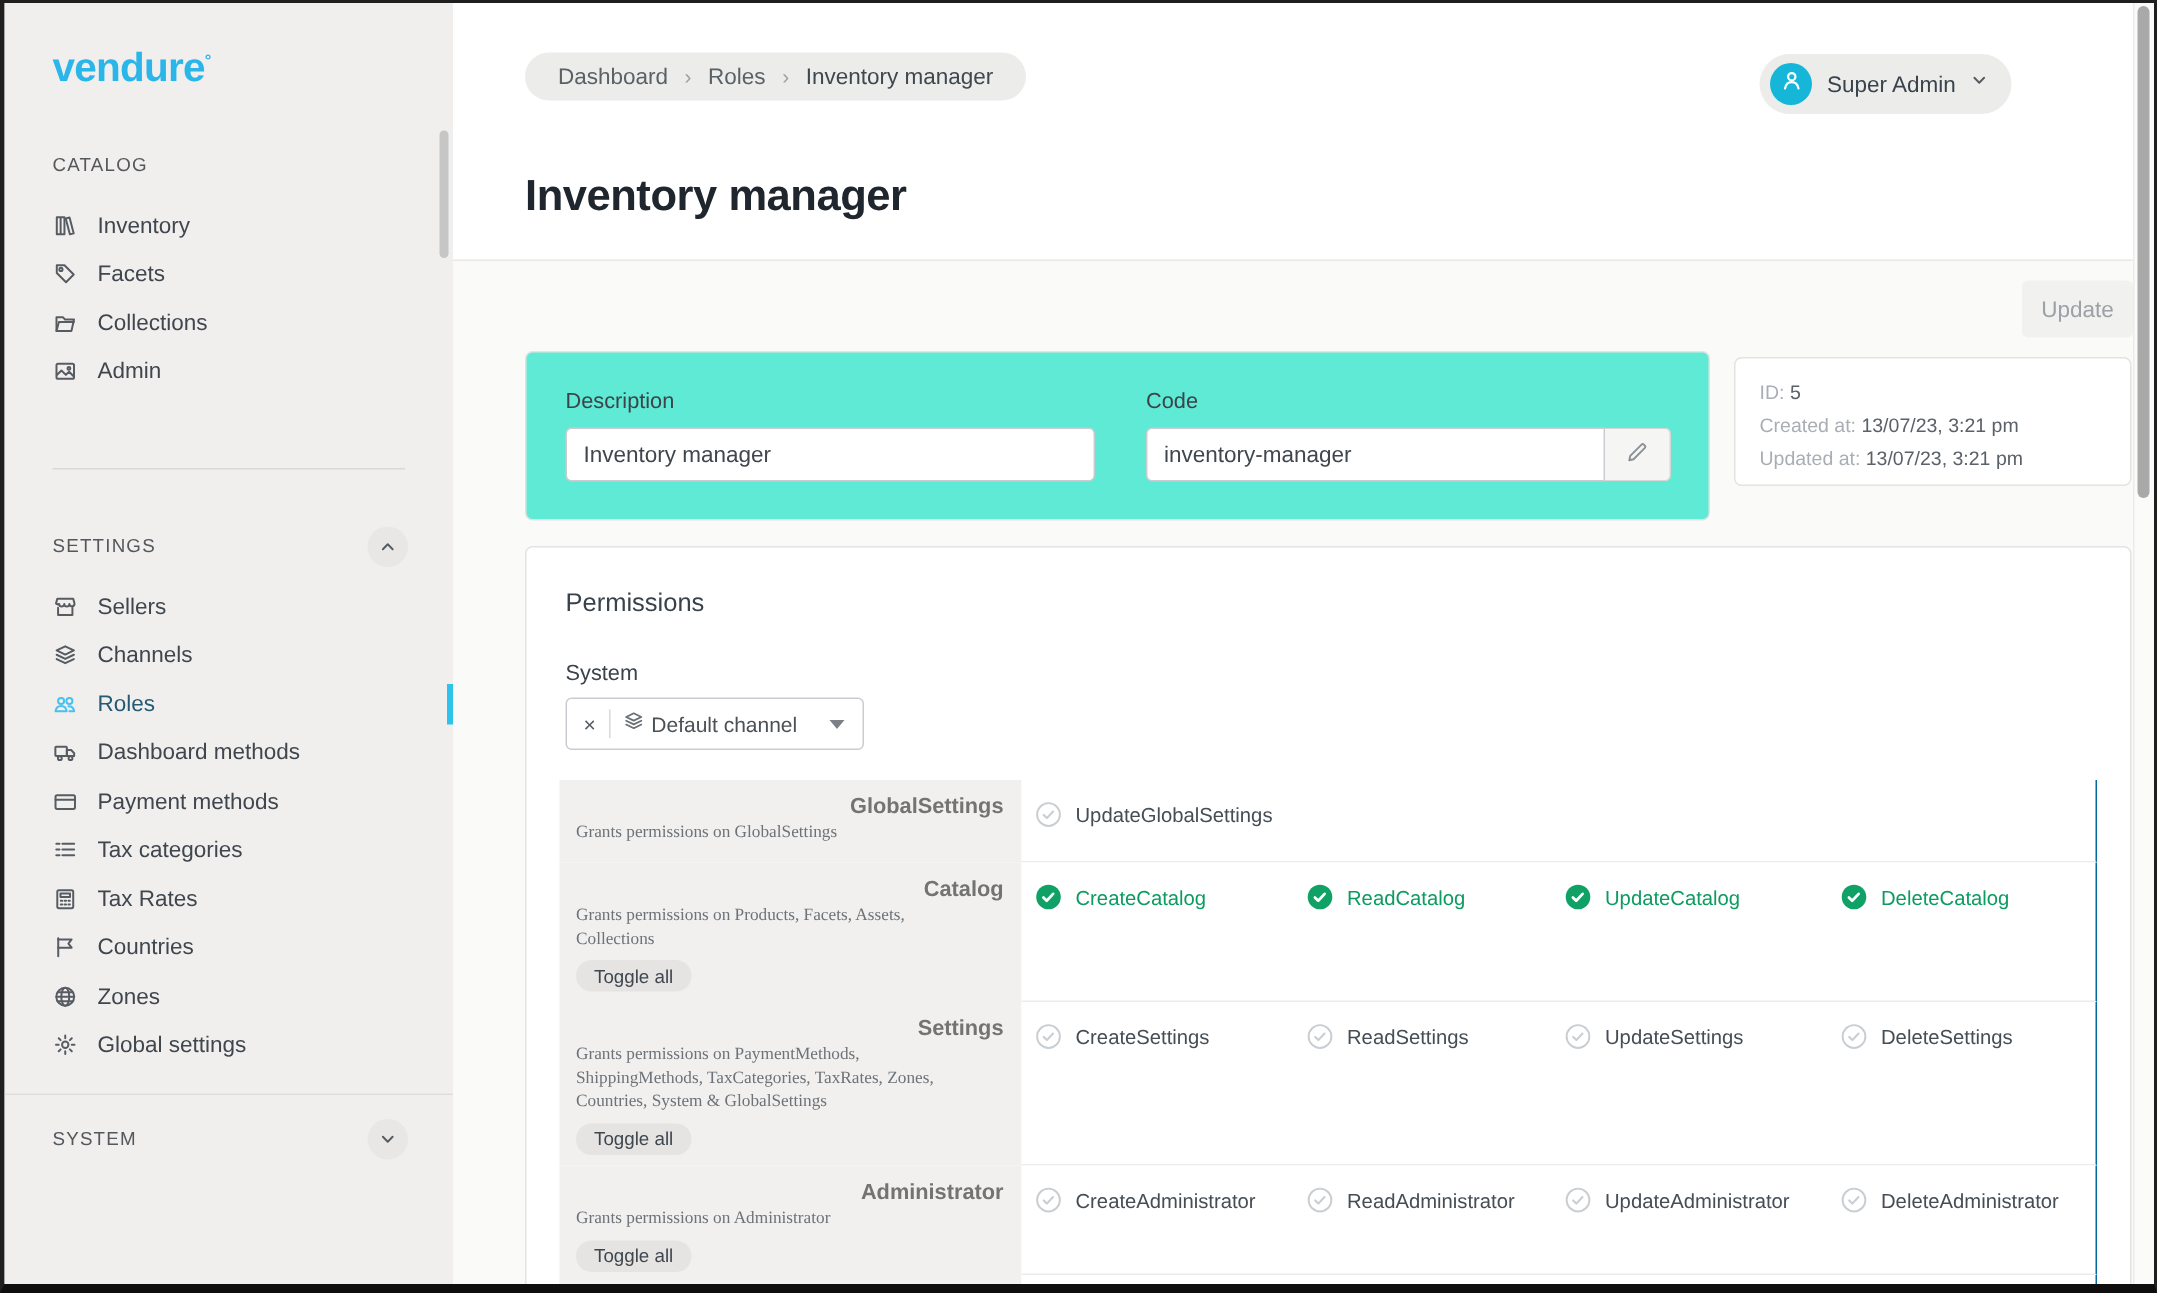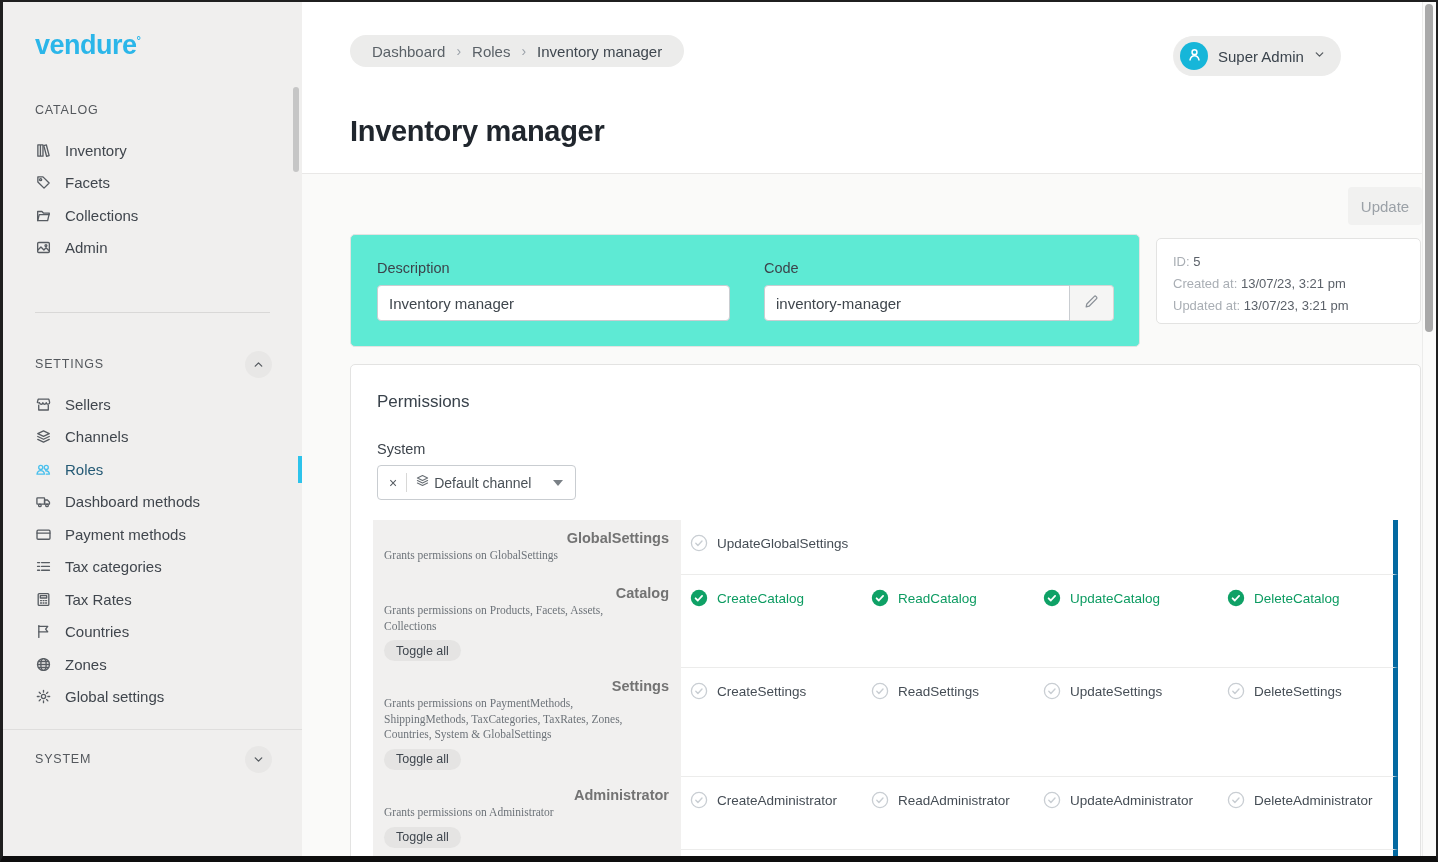--- a/index.html
+++ b/index.html
@@ -77,21 +77,21 @@
   .sel-caret { margin-left:auto; width:0; height:0; border-left:5px solid transparent; border-right:5px solid transparent;
       border-top:6px solid #7a8086; }
 
   .perm-table { position:absolute; left:22px; top:155px; width:1025px; }
   .perm-row { display:flex; }
   .perm-left { width:308px; flex:0 0 308px; background:#f1f0ef; padding:10px 12px 0 11px; }
   .perm-name { font-size:14.5px; font-weight:700; color:#737373; margin-bottom:2px;text-align:right; }
   .perm-desc { font-size:11.5px; color:#6d7379; line-height:15.5px; max-width:252px;font-family:Liberation Serif, serif; }
   .toggle-pill { margin-top:6px; height:21px; padding:0 12px; border:none; border-radius:11px; background:#e5e4e3;
       font-size:12.5px; color:#3f464e; font-family:inherit; cursor:pointer; }
-  .perm-right { flex:1; border-bottom:1px solid #ececeb; border-right:5px solid #0369a1; background:#fff;
+  .perm-right { flex:1; border-bottom:1px solid #ececeb; border-right:1px solid #0369a1; background:#fff;
       display:grid; grid-template-columns:181px 172px 184px 1fr; align-content:start; padding:13px 0 0 9px; }
   .perm-item { display:flex; align-items:center; gap:9px; cursor:pointer; height:20px; }
   .perm-item .plabel { font-size:13.5px; color:#454d55; }
   .perm-item.checked .plabel { color:#0c9b61; }
   .filler-row .perm-right { border-bottom:none; }
 
   .main-scrollbar { position:absolute; right:0; top:0; bottom:0; width:14px; background:#fbfbfa;
       border-left:1px solid #ececeb; z-index:50; }
   .main-scrollbar .thumb { position:absolute; top:2px; right:3px; width:8px; height:328px; border-radius:4px; background:#a9a9a9; }
 </style>

